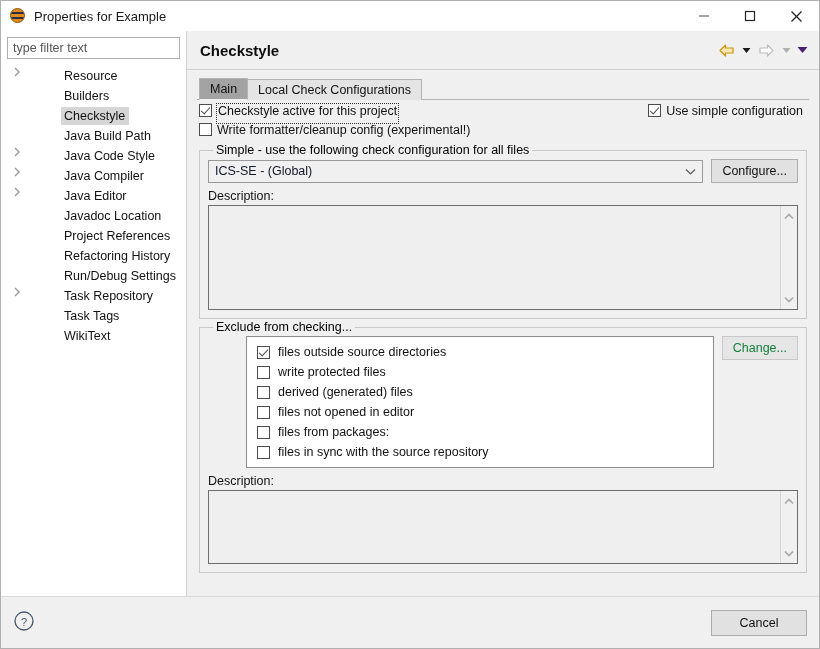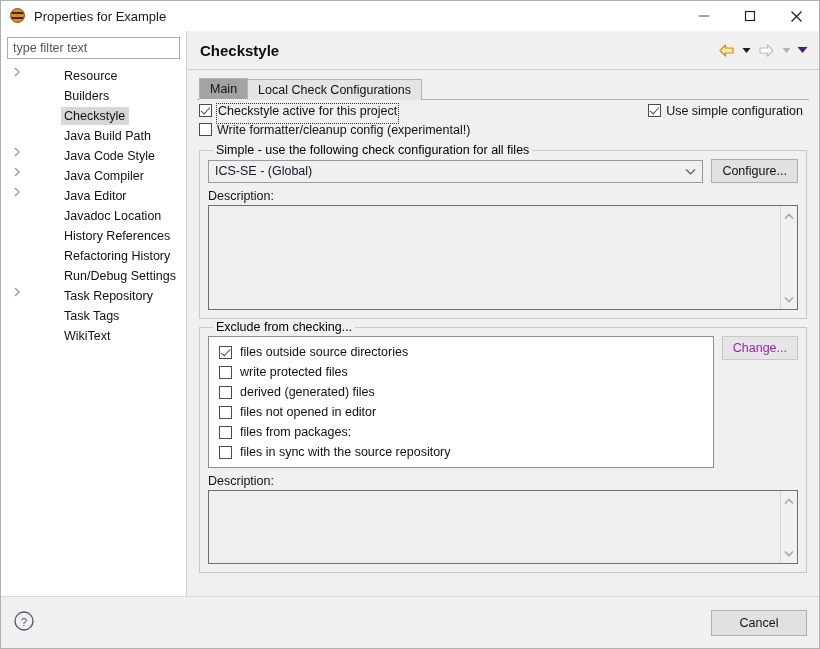--- a/index.html
+++ b/index.html
@@ -338,21 +338,21 @@
     box-sizing: border-box;
     border: 1px solid #adadad;
     background: #e1e1e1;
     font-family: "Liberation Sans", sans-serif;
     font-size: 12.5px;
     color: #111;
     padding: 0 10px;
     cursor: default;
   }
   .btn.disabled {
-    color: #a21caf;
+    color: #15803d;
     border-color: #c8c8c8;
     background: #e6e6e6;
   }
 
   .sublabel {
     font-size: 12.5px;
     color: #111;
     margin: 6px 0 2px 0;
   }
 
@@ -407,20 +407,21 @@
   .list-item .li-label { font-size: 12.5px; color: #111; }
 
   #exclude-group {
     display: flex;
     flex-direction: column;
   }
   #exclude-inner {
     display: flex;
     gap: 8px;
     height: 132px;
+    margin-left: 38px;
   }
 
   
   #bottom-bar {
     height: 52px;
     min-height: 52px;
     background: #f0f0f0;
     border-top: 1px solid #d8d8d8;
     display: flex;
     align-items: center;
@@ -532,21 +533,21 @@
           <span class="tree-label">Java Editor</span>
         </div>
 
         <div class="tree-row">
           <span class="tree-arrow"></span>
           <span class="tree-label">Javadoc Location</span>
         </div>
 
         <div class="tree-row">
           <span class="tree-arrow"></span>
-          <span class="tree-label">History References</span>
+          <span class="tree-label">Project References</span>
         </div>
 
         <div class="tree-row">
           <span class="tree-arrow"></span>
           <span class="tree-label">Refactoring History</span>
         </div>
 
         <div class="tree-row">
           <span class="tree-arrow"></span>
           <span class="tree-label">Run/Debug Settings</span>

